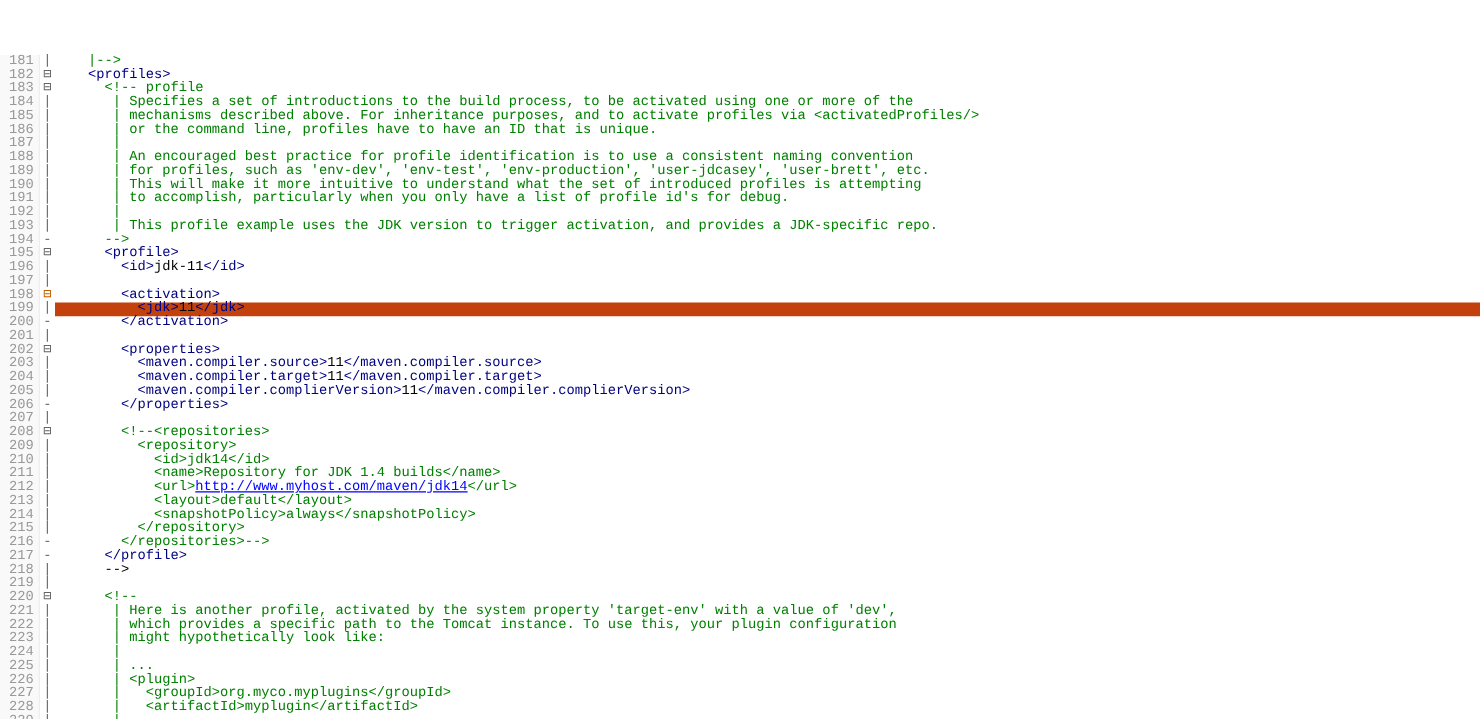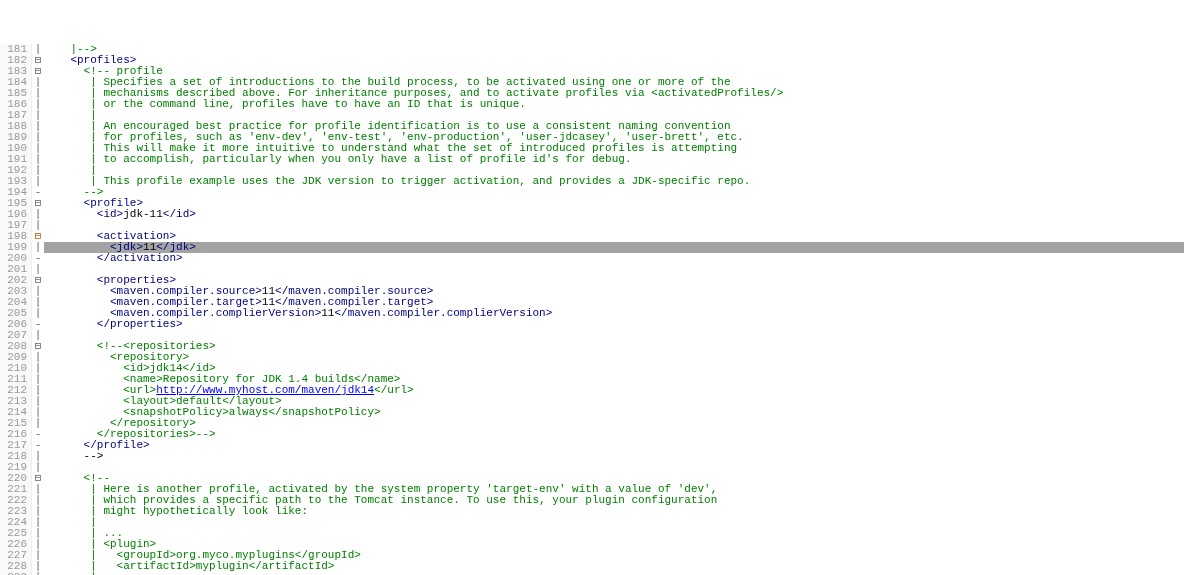--- a/index.html
+++ b/index.html
@@ -19,21 +19,21 @@
     padding-right: 4px; border-right: 1px solid #eee;
   }
   .icons {
     position: absolute; left: 32px; top: 0; width: 12px; text-align: center;
     color: #888;
   }
   .code {
     position: absolute; left: 44px; top: 0; right: 0;
   }
   .row { height: 11px; }
-  .hl { background: #a3a3a3; display: block; width: 100%; }
+  .hl { background: #c2410c; display: block; width: 100%; }
   .comment{ color: #008000; }
   .tag    { color: #000080; }
   .text   { color: #000000; font-weight: normal; }
   .url    { color: #0000ff; text-decoration: underline; }
   .fold   { color: #666; }
   .warn   { color: #c06000; }
 </style>
 </head>
 <body>
 

